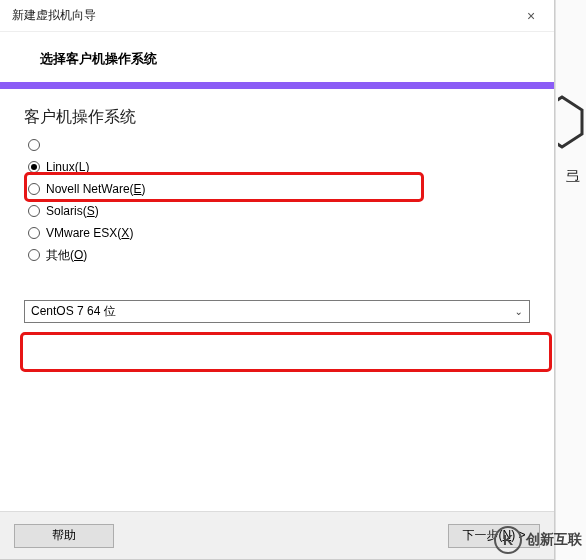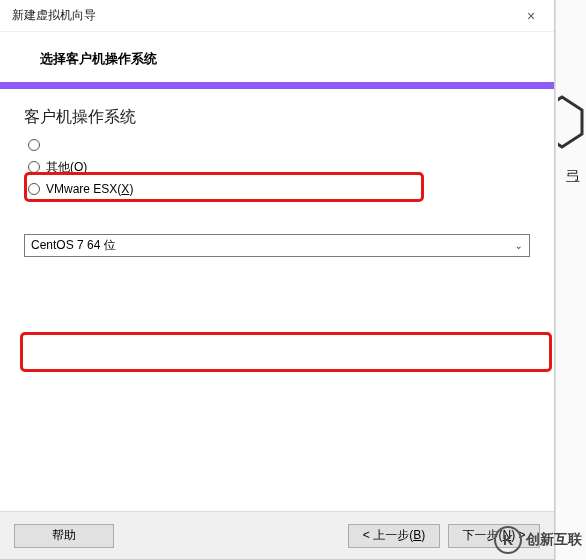--- a/index.html
+++ b/index.html
@@ -235,45 +235,54 @@
     </div>
 
     <div class="body">
       <div class="grouplabel">客户机操作系统</div>
 
       <div class="radio-group">
         <div class="radio-row">
           <span class="dot"></span>
         </div>
         <div class="radio-row">
+          <span class="dot checked"></span>
+          <span class="lbl"><span>Linux(</span><u>L</u><span>)</span></span>
+        </div>
+        <div class="radio-row">
+          <span class="dot"></span>
+          <span class="lbl"><span>Novell NetWare(</span><u>E</u><span>)</span></span>
+        </div>
+        <div class="radio-row">
+          <span class="dot"></span>
+          <span class="lbl"><span>Solaris(</span><u>S</u><span>)</span></span>
+        </div>
+        <div class="radio-row">
+          <span class="dot"></span>
+          <span class="lbl"><span>VMware ESX(</span><u>X</u><span>)</span></span>
+        </div>
+        <div class="radio-row">
           <span class="dot"></span>
           <span class="lbl"><span>其他(</span><u>O</u><span>)</span></span>
-        </div>
-        <div class="radio-row">
-          <span class="dot"></span>
-          <span class="lbl"><span>VMware ESX(</span><u>X</u><span>)</span></span>
         </div>
       </div>
 
       <div class="version-block">
         <div class="select">
           <span>CentOS 7 64 位</span>
           <span class="chev">⌄</span>
         </div>
       </div>
     </div>
 
     <div class="footer">
       <div class="btn help">
           <span>帮助</span>
         </div>
       <div class="spacer"></div>
-      <div class="btn">
-          <span><span>&lt; 上一步(</span><u>B</u><span>)</span></span>
-        </div>
       <div class="btn">
           <span><span>下一步(</span><u>N</u><span>) &gt;</span></span>
         </div>
     </div>
 
     <div class="hl hl1"></div>
     <div class="hl hl2"></div>
   </div>
 
   <div class="right-strip">

